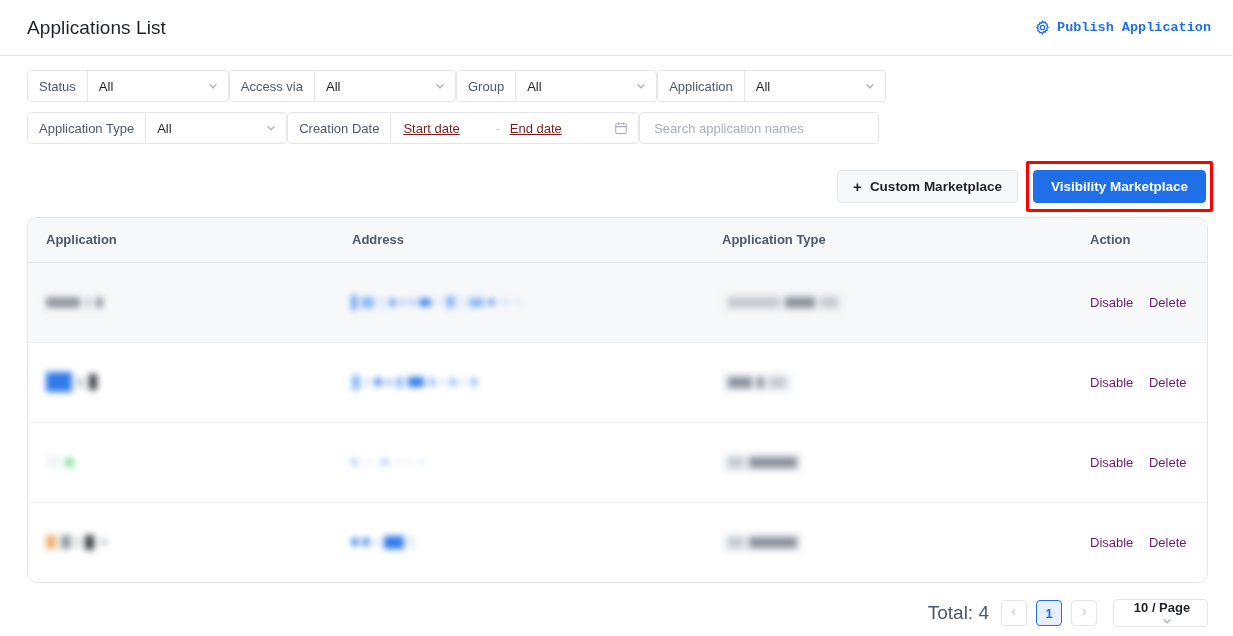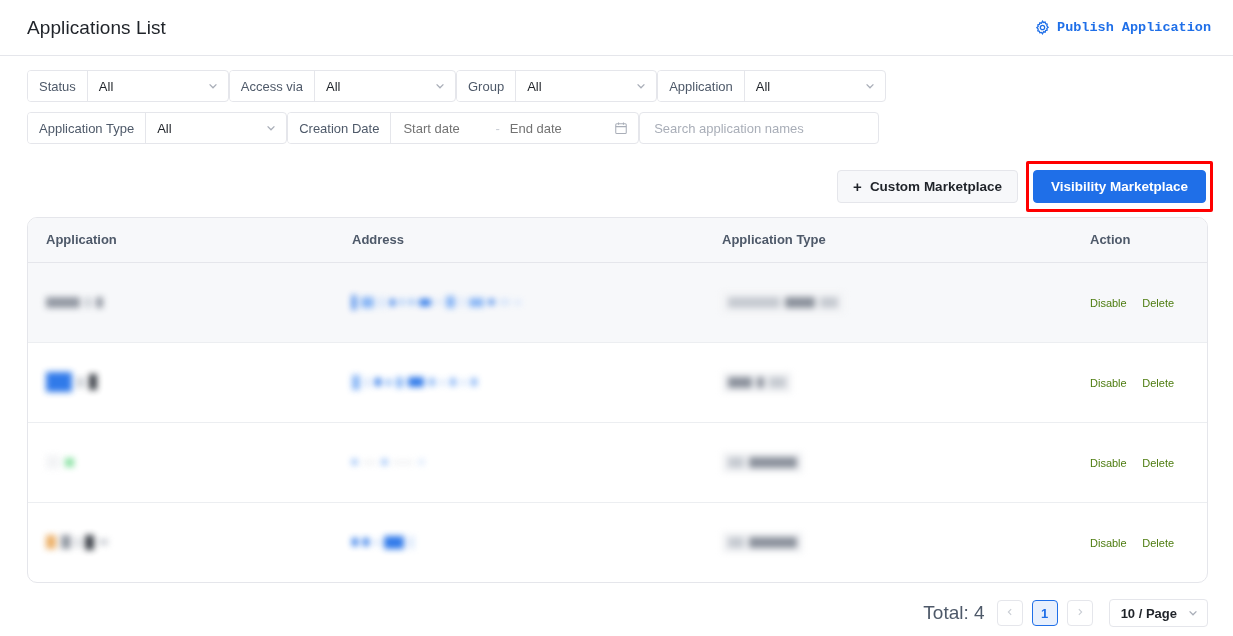--- a/index.html
+++ b/index.html
@@ -95,21 +95,21 @@
 
   .date-group { width: 352px; }
   .date-fields {
     display: flex;
     align-items: center;
     flex: 1;
     padding: 0 10px 0 12px;
     font-size: 13px;
     cursor: pointer;
   }
-  .date-ph { color: #737373; }
+  .date-ph { color: #7f1d1d; text-decoration: underline; }
   .date-start { width: 88px; }
   .date-sep { color: #c9cdd4; padding: 0 10px 0 4px; }
   .date-end { width: 88px; flex: 1; }
   .cal-icon { color: #a9aeb8; display: flex; align-items: center; }
 
   .search-box {
     width: 240px;
     height: 32px;
     border: 1px solid #e5e6eb;
     border-radius: 4px;
@@ -205,24 +205,24 @@
   }
   tbody tr:last-child td { border-bottom: none; }
   tbody tr.row-hover td { background: #f7f8fa; }
 
   .col-app   { width: 306px; }
   .col-addr  { width: 370px; }
   .col-type  { width: 368px; }
   .col-action{ width: 140px; }
 
   .row-link {
-    color: #4d7c0f;
+    color: #701a75;
     cursor: pointer;
     margin-right: 12px;
-    font-size: 11px;
+    font-size: 13px;
   }
   .row-link:last-child { margin-right: 0; }
 
   
   .redacted {
     display: flex;
     align-items: center;
     gap: 5px;
     filter: blur(3.2px);
     opacity: .92;
@@ -286,20 +286,21 @@
     background: #fff;
     display: flex;
     align-items: center;
     justify-content: space-between;
     padding: 0 8px 0 11px;
     font-size: 13px;
     font-weight: 700;
     color: #1f2329;
     cursor: pointer;
     margin-left: 7px;
+    flex-direction: column;
   }
 </style>
 </head>
 <body>
 
 <div class="page-header">
   <div class="page-title">Applications List</div>
   <div class="publish-link">
     <span>
       <svg width="15" height="15" viewBox="0 0 16 16" fill="none" stroke="#1f6fe8" stroke-width="1.4">

